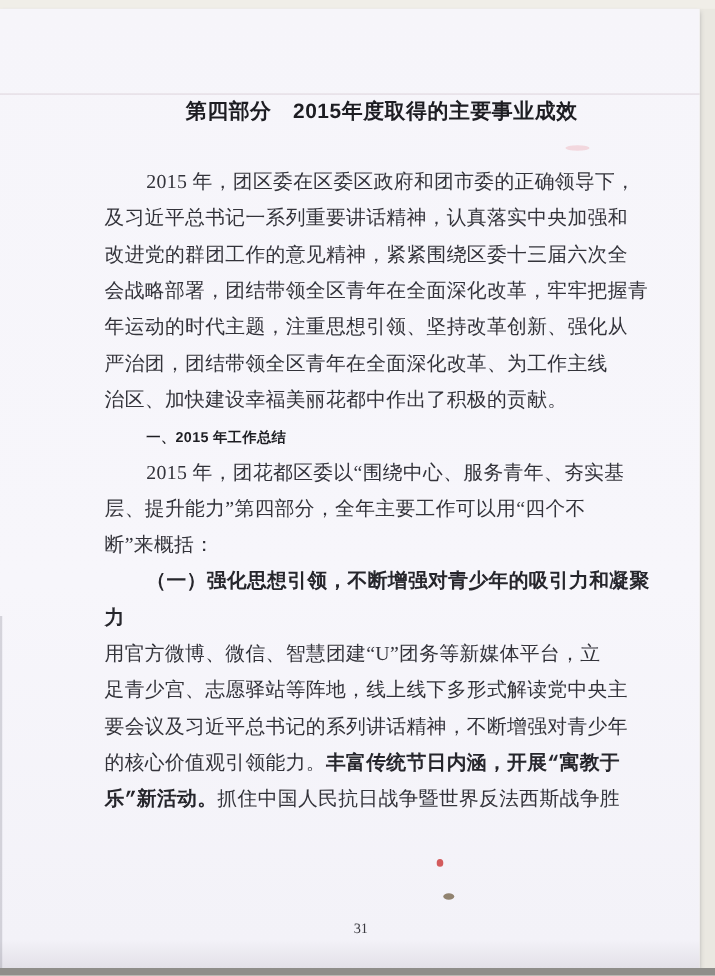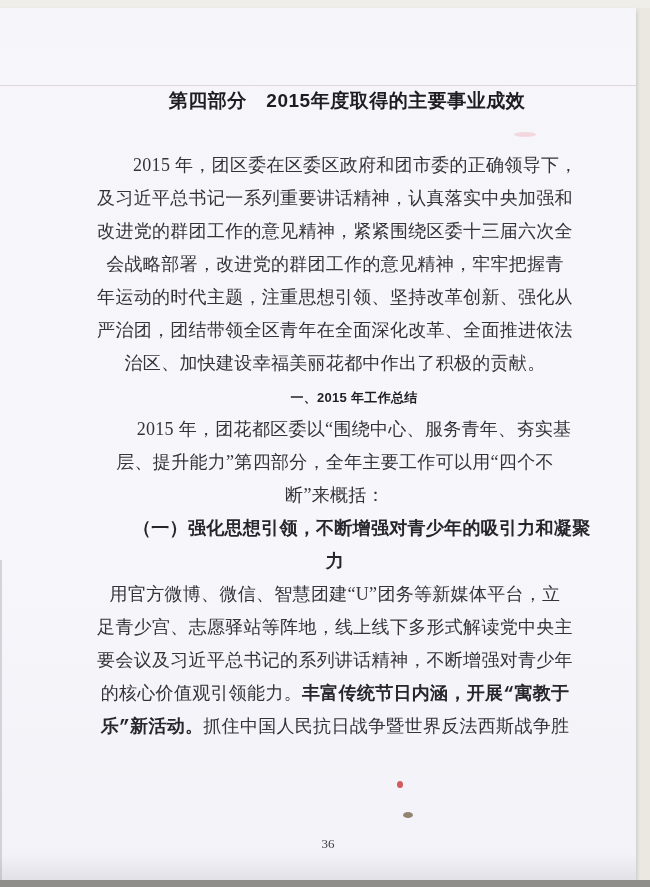--- a/index.html
+++ b/index.html
@@ -58,21 +58,20 @@
     font-size: 19px;
     letter-spacing: 0.5px;
     color: #1d1d22;
     white-space: nowrap;
   }
   .text-block {
     position: absolute;
     left: 95px;
     top: 141px;
     width: 480px;
-    text-align: center;
   }
   .line {
     height: 33px;
     line-height: 33px;
     font-size: 18px;
     letter-spacing: 0.3px;
     color: #33333a;
     white-space: nowrap;
   }
   .line.indent { padding-left: 38px; }
@@ -114,38 +113,38 @@
 
   <div class="paper">
     <div class="fold-line" style="top:77px;"></div>
 
     <div class="doc-title">第四部分　2015年度取得的主要事业成效</div>
 
     <div class="text-block">
         <div class="line indent"><span class="seg-body">2015 年，团区委在区委区政府和团市委的正确领导下，</span></div>
         <div class="line"><span class="seg-body">及习近平总书记一系列重要讲话精神，认真落实中央加强和</span></div>
         <div class="line"><span class="seg-body">改进党的群团工作的意见精神，紧紧围绕区委十三届六次全</span></div>
-        <div class="line"><span class="seg-body">会战略部署，改进党的群团工作的意见精神，牢牢把握青</span></div>
+        <div class="line"><span class="seg-body">会战略部署，团结带领全区青年在全面深化改革，牢牢把握青</span></div>
         <div class="line"><span class="seg-body">年运动的时代主题，注重思想引领、坚持改革创新、强化从</span></div>
-        <div class="line"><span class="seg-body">严治团，团结带领全区青年在全面深化改革、全面推进依法</span></div>
+        <div class="line"><span class="seg-body">严治团，团结带领全区青年在全面深化改革、为工作主线</span></div>
         <div class="line"><span class="seg-body">治区、加快建设幸福美丽花都中作出了积极的贡献。</span></div>
         <div class="line indent"><span class="seg-heading">一、2015 年工作总结</span></div>
         <div class="line indent"><span class="seg-body">2015 年，团花都区委以“围绕中心、服务青年、夯实基</span></div>
         <div class="line"><span class="seg-body">层、提升能力”第四部分，全年主要工作可以用“四个不</span></div>
         <div class="line"><span class="seg-body">断”来概括：</span></div>
         <div class="line indent"><span class="seg-bold">（一）强化思想引领，不断增强对青少年的吸引力和凝聚</span></div>
         <div class="line"><span class="seg-bold">力</span></div>
         <div class="line"><span class="seg-body">用官方微博、微信、智慧团建“U”团务等新媒体平台，立</span></div>
         <div class="line"><span class="seg-body">足青少宫、志愿驿站等阵地，线上线下多形式解读党中央主</span></div>
         <div class="line"><span class="seg-body">要会议及习近平总书记的系列讲话精神，不断增强对青少年</span></div>
         <div class="line"><span class="seg-body">的核心价值观引领能力。</span><span class="seg-bold">丰富传统节日内涵，开展“寓教于</span></div>
         <div class="line"><span class="seg-bold">乐”新活动。</span><span class="seg-body">抓住中国人民抗日战争暨世界反法西斯战争胜</span></div>
       </div>
 
-    <div class="page-number">36</div>
+    <div class="page-number">31</div>
 
     <div class="left-edge"></div>
   </div>
 
   <div class="bottom-strip"></div>
 <div class="speck" style="left: 397px; top: 781px; width: 6px; height: 7px; background: rgba(200, 40, 40, 0.75);"></div>
     <div class="speck" style="left: 403px; top: 812px; width: 10px; height: 6px; background: rgba(120, 103, 78, 0.8);"></div>
     <div class="speck" style="left: 514px; top: 132px; width: 22px; height: 5px; background: rgba(235, 160, 170, 0.35);"></div>
   </div>
 

